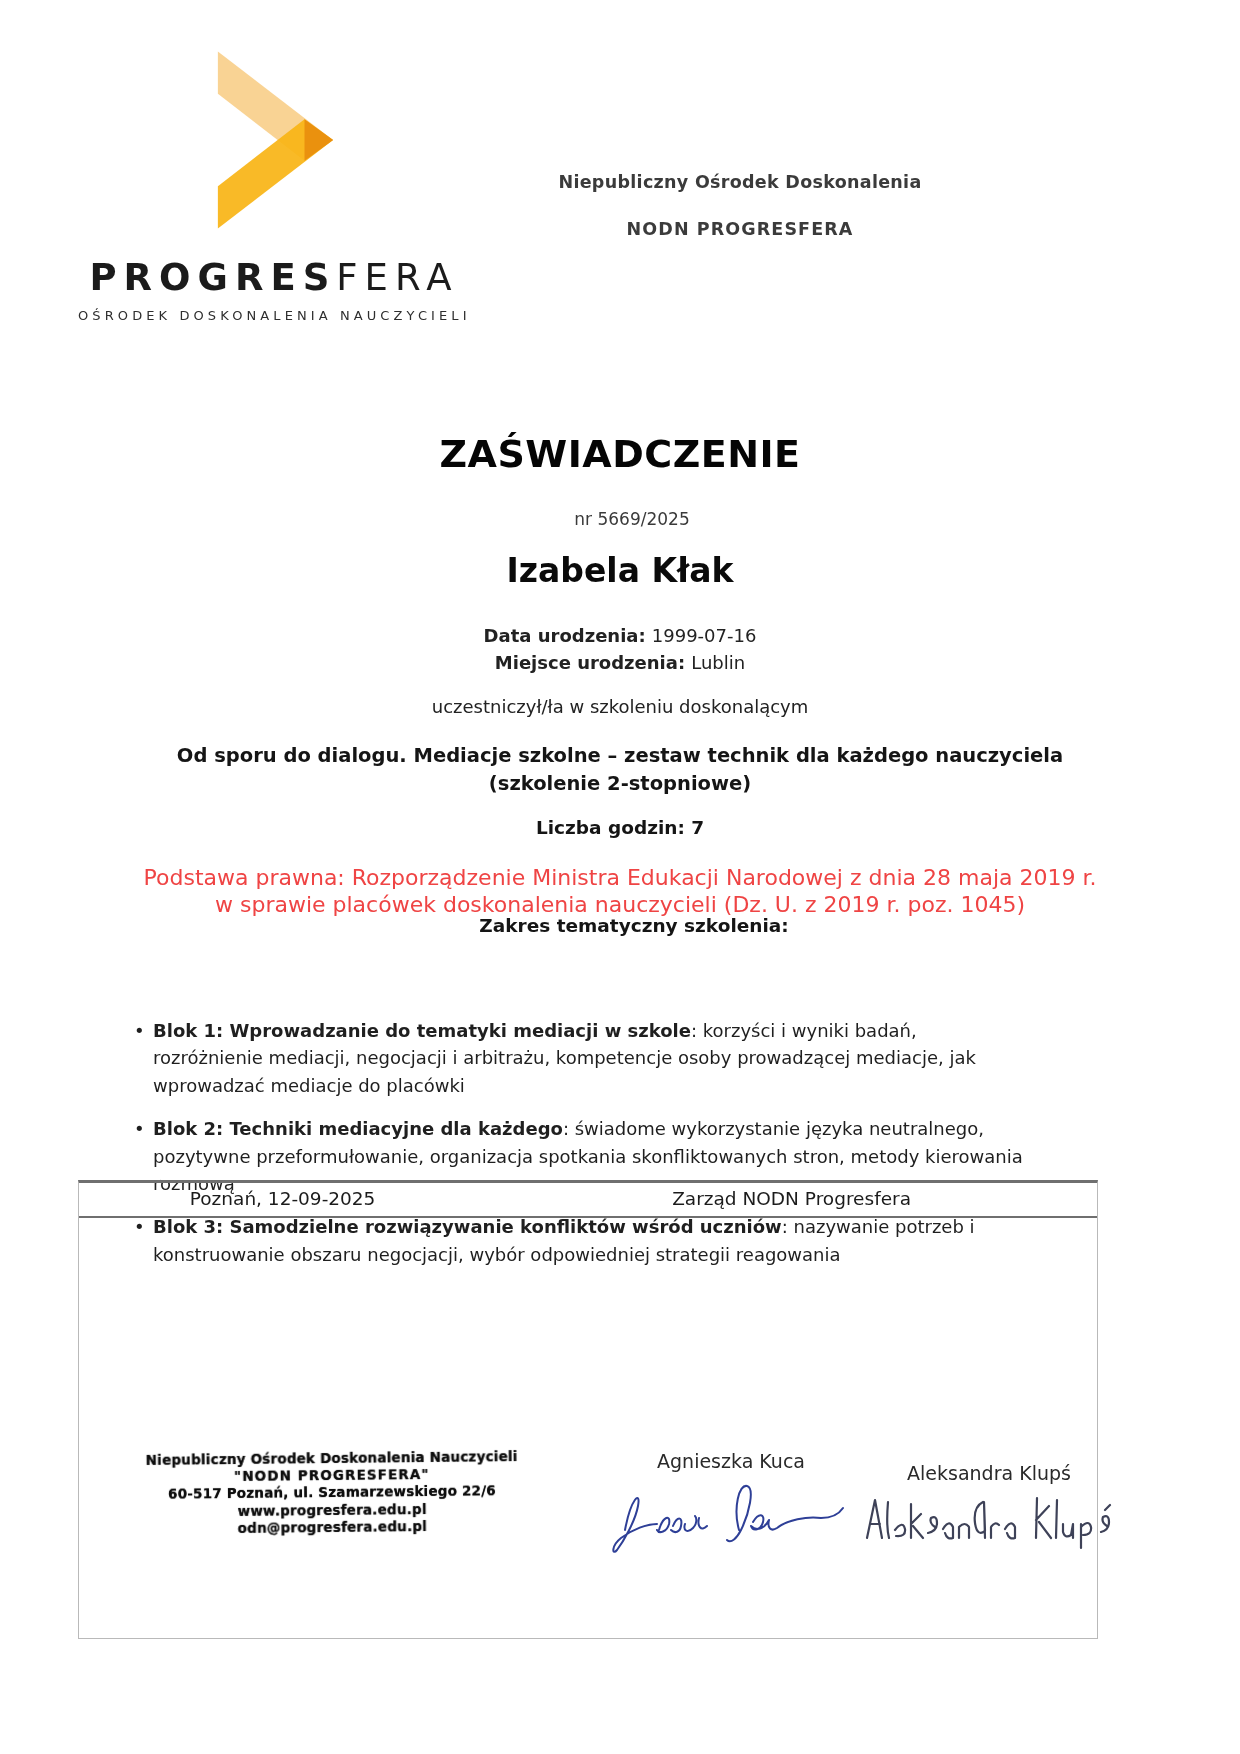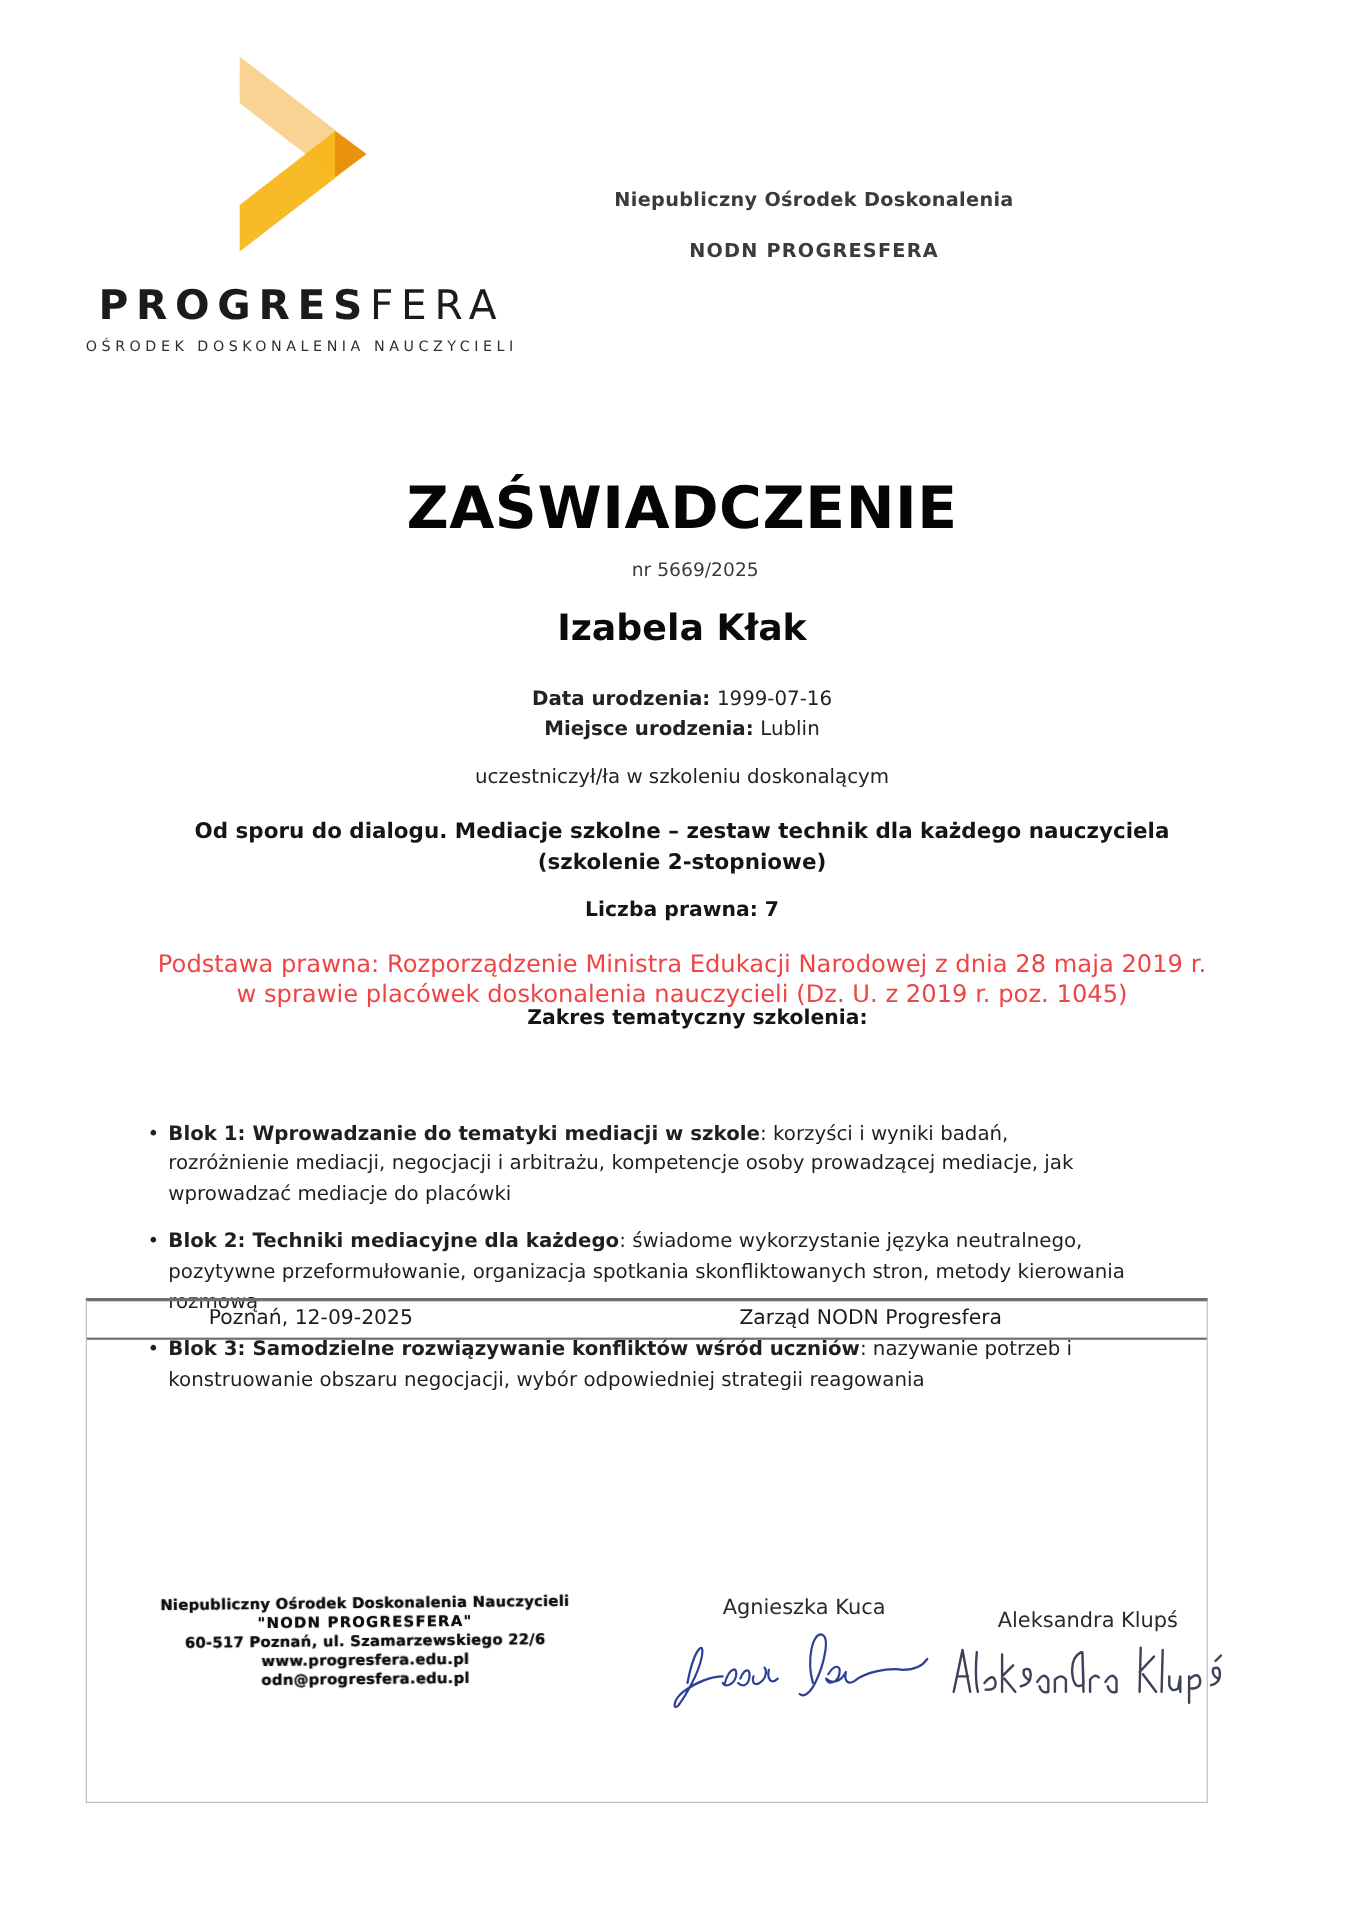--- a/index.html
+++ b/index.html
@@ -17,21 +17,21 @@
   .logo-word .w-b{font-weight:700;}
   .logo-word .w-l{font-weight:400;}
   .logo-sub{margin-top:9px;font-size:13px;letter-spacing:4.1px;color:#2e2e2e;white-space:nowrap;}
 
   
   .issuer-block{left:528px;top:172px;width:424px;text-align:center;color:#3b3b3b;}
   .issuer-line1{font-size:17.5px;font-weight:700;letter-spacing:.3px;}
   .issuer-line2{margin-top:27px;font-size:17.5px;font-weight:700;letter-spacing:1.1px;}
 
   
-  .cert-title{top:432px;font-size:53px;font-weight:800;letter-spacing:.5px;color:#050505;}
+  .cert-title{top:432px;font-size:38px;font-weight:800;letter-spacing:.5px;color:#050505;}
   .cert-no{top:509px;font-size:17px;color:#3a3a3a;margin-left:24px;}
   .recipient{top:551px;font-size:33px;font-weight:700;color:#0a0a0a;}
   .birth{top:622px;font-size:18px;line-height:27px;color:#222;}
   .b{font-weight:700;}
   .kv .v{margin-left:.34em;}
   .participation{top:696px;font-size:18px;color:#222;}
   .course{top:742px;font-size:19.5px;font-weight:700;line-height:28px;color:#151515;}
   .hours{top:817px;font-size:18.5px;font-weight:700;color:#151515;}
   .legal{top:864px;font-size:22px;line-height:27px;color:#ef4444;}
   .topics-heading{top:915px;font-size:18.5px;font-weight:700;color:#151515;margin-left:28px;}
@@ -90,21 +90,21 @@
     <div class="kv"><span class="b">Miejsce urodzenia:</span><span class="v">Lublin</span></div>
   </div>
 
   <div class="abs center participation">uczestniczył/ła w szkoleniu doskonalącym</div>
 
   <div class="abs center course">
     <div>Od sporu do dialogu. Mediacje szkolne – zestaw technik dla każdego nauczyciela</div>
     <div>(szkolenie 2-stopniowe)</div>
   </div>
 
-  <div class="abs center hours kv"><span>Liczba prawna:</span><span class="v">7</span></div>
+  <div class="abs center hours kv"><span>Liczba godzin:</span><span class="v">7</span></div>
 
   <div class="abs center legal">
     <div>Podstawa prawna: Rozporządzenie Ministra Edukacji Narodowej z dnia 28 maja 2019 r.</div>
     <div>w sprawie placówek doskonalenia nauczycieli (Dz. U. z 2019 r. poz. 1045)</div>
   </div>
 
   <div class="abs center topics-heading">Zakres tematyczny szkolenia:</div>
 
   <ul class="abs topics">
     <li><span class="b">Blok 1: Wprowadzanie do tematyki mediacji w szkole</span><span>: korzyści i wyniki badań, rozróżnienie mediacji, negocjacji i arbitrażu, kompetencje osoby prowadzącej mediacje, jak wprowadzać mediacje do placówki</span></li>

